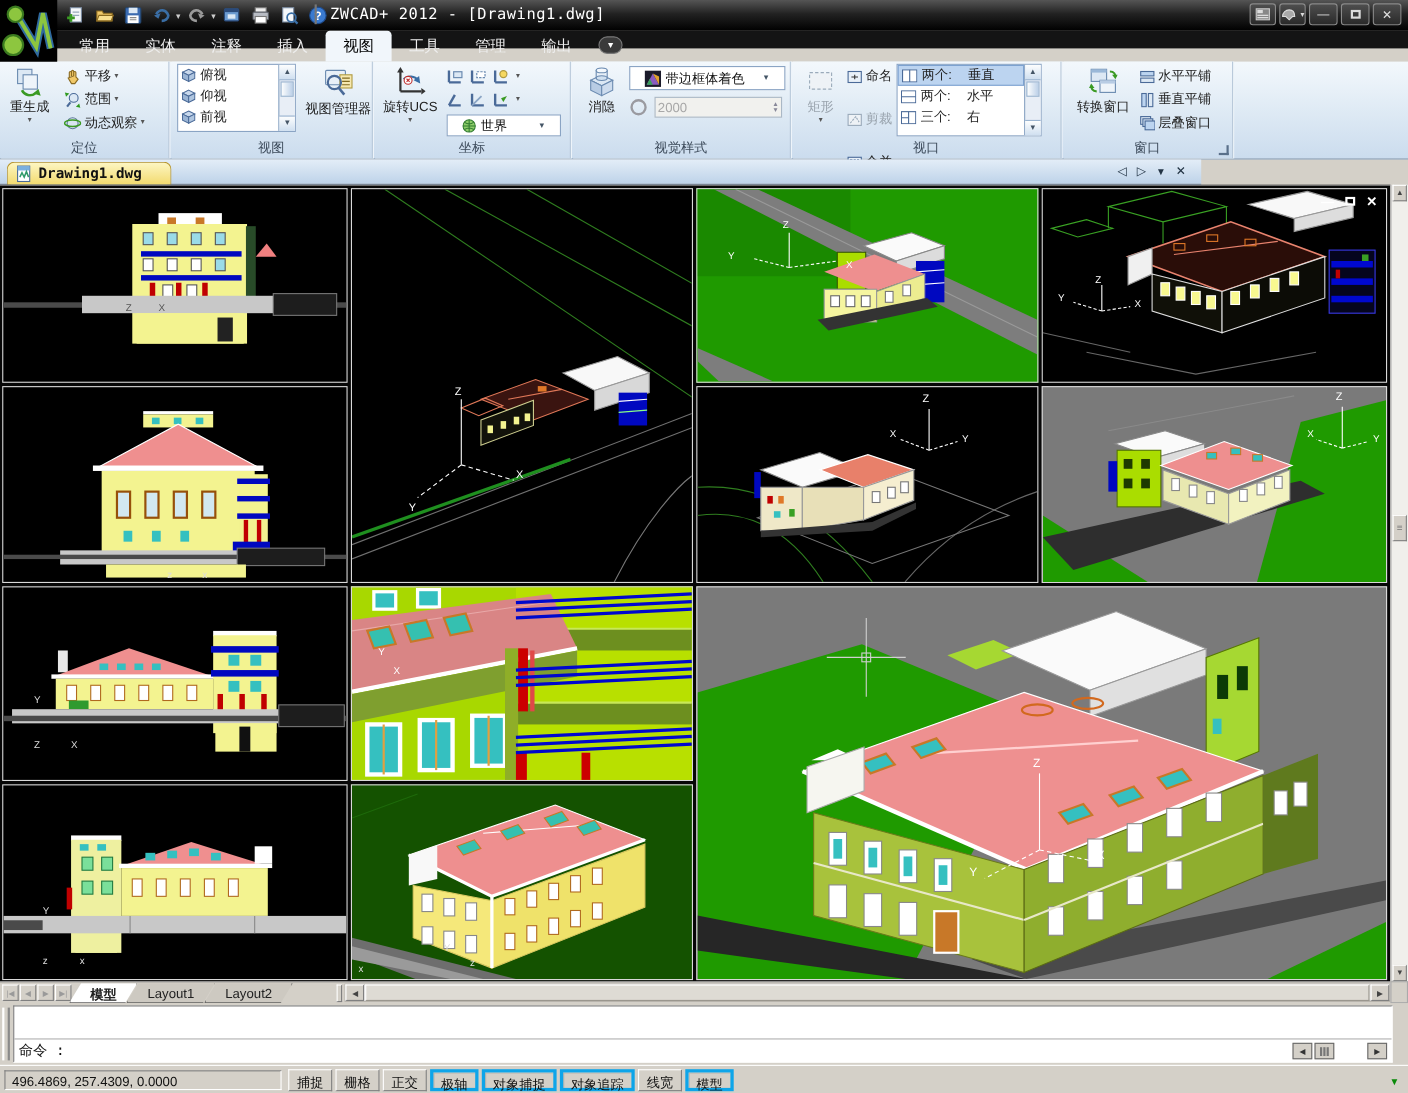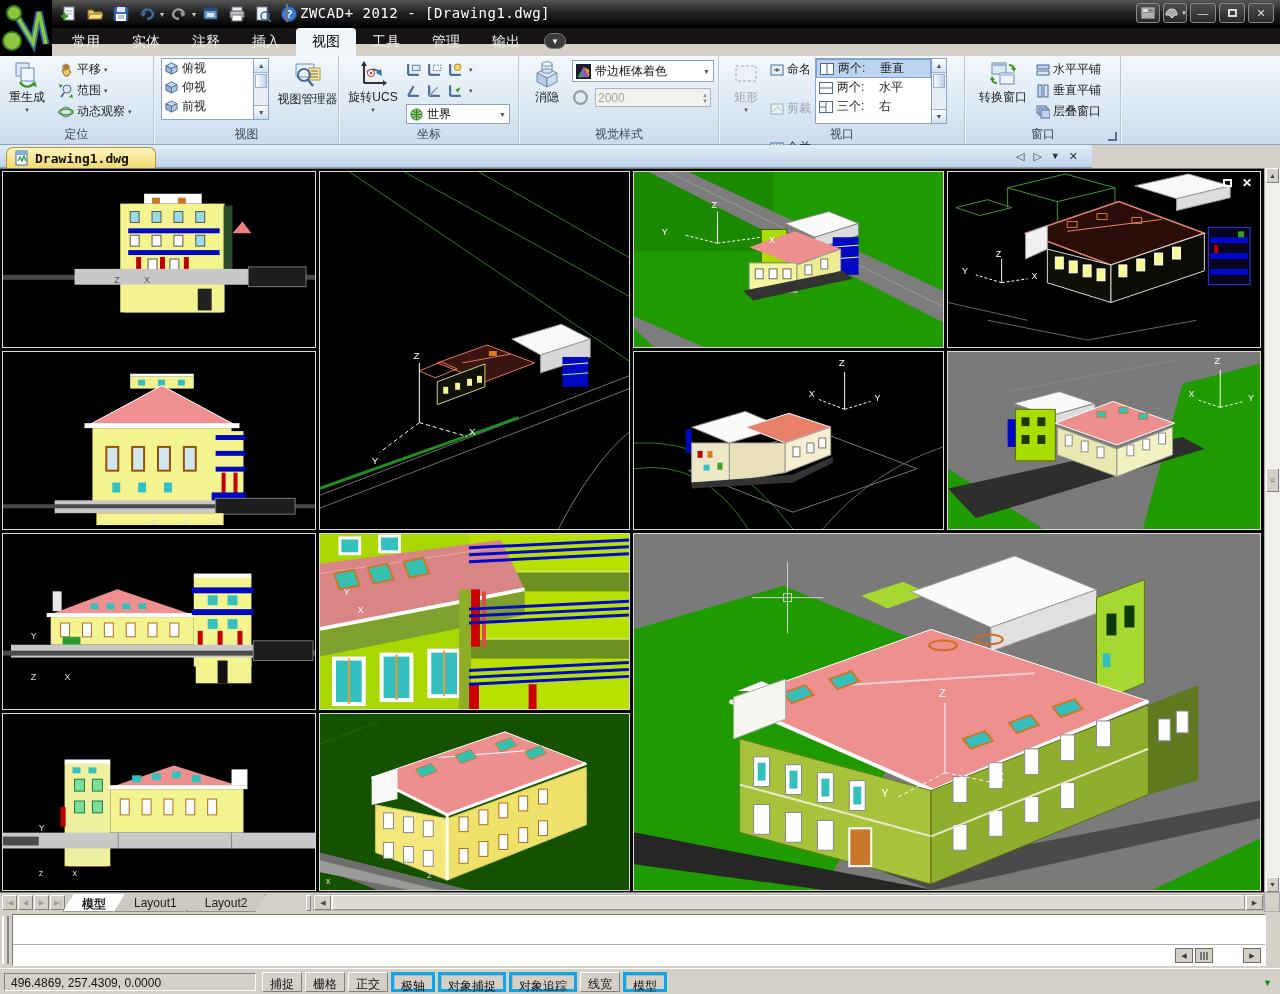--- a/index.html
+++ b/index.html
@@ -47,21 +47,21 @@
   .srow.disabled{color:#9aa4ae;}
   .listbox{background:#fff;border:1px solid #8aa4c4;display:flex;}
   .lcol{flex:1;}
   .litem{display:flex;align-items:center;gap:4px;height:19px;padding:0 3px;color:#222;white-space:nowrap;}
   .litem.sel{background:#bcd4f0;border:1px solid #7da2d0;}
   .lsb{width:15px;background:#e8eef6;border-left:1px solid #8aa4c4;display:flex;flex-direction:column;}
   .lsb .sbtn{height:14px;display:flex;align-items:center;justify-content:center;font-size:7px;color:#456;
     background:linear-gradient(#fdfefe,#cfdff0);border-bottom:1px solid #9ab4d0;}
   .lsb .sthumb{flex:0 0 14px;background:linear-gradient(90deg,#fdfefe,#bcd0e8);border:1px solid #9ab4d0;margin:1px;}
   .lsb .sfill{flex:1;}
-  .combo{display:flex;align-items:center;background:#fff;border:1px solid #8aa4c4;height:20px;padding:0 3px;gap:4px;}
+  .combo{display:flex;align-items:center;background:#fff;border:1px solid #8aa4c4;height:20px;padding:0 13px;gap:4px;}
   .combo .cval{flex:1;color:#111;white-space:nowrap;overflow:hidden;}
   .combo .cdn{font-size:7px;color:#456;}
   .spin{display:flex;align-items:center;background:#f1f1ee;border:1px solid #aab8c6;height:19px;padding:0 2px;}
   .spin .sval{flex:1;color:#a8a8a8;}
   .spin .arr{display:flex;flex-direction:column;font-size:6px;color:#889;line-height:6px;}
   .launcher{position:absolute;right:3px;bottom:3px;width:9px;height:9px;
     border-right:2px solid #5a708a;border-bottom:2px solid #5a708a;}
   .ico{display:inline-flex;}
 
   
@@ -1142,20 +1142,23 @@
       <span class="hsb-thumb"></span>
       <span class="hsb-btn" style="right:0;">▶</span>
     </div>
   </div>
   <div class="corner"></div>
 
   <div class="cmdwin">
     <div class="cmdgrip"></div>
     <div class="cmdbox">
       <div class="cmdhist"></div>
+      <div class="cmdline">
+        <span>命令 :</span>
+      </div>
       <div class="minibar">
         <span class="mb">◀</span>
         <span class="mb">
             <span class="mthumb">
               <i></i>
               <i></i>
               <i></i>
             </span>
           </span>
         <span class="mbgap"></span>

